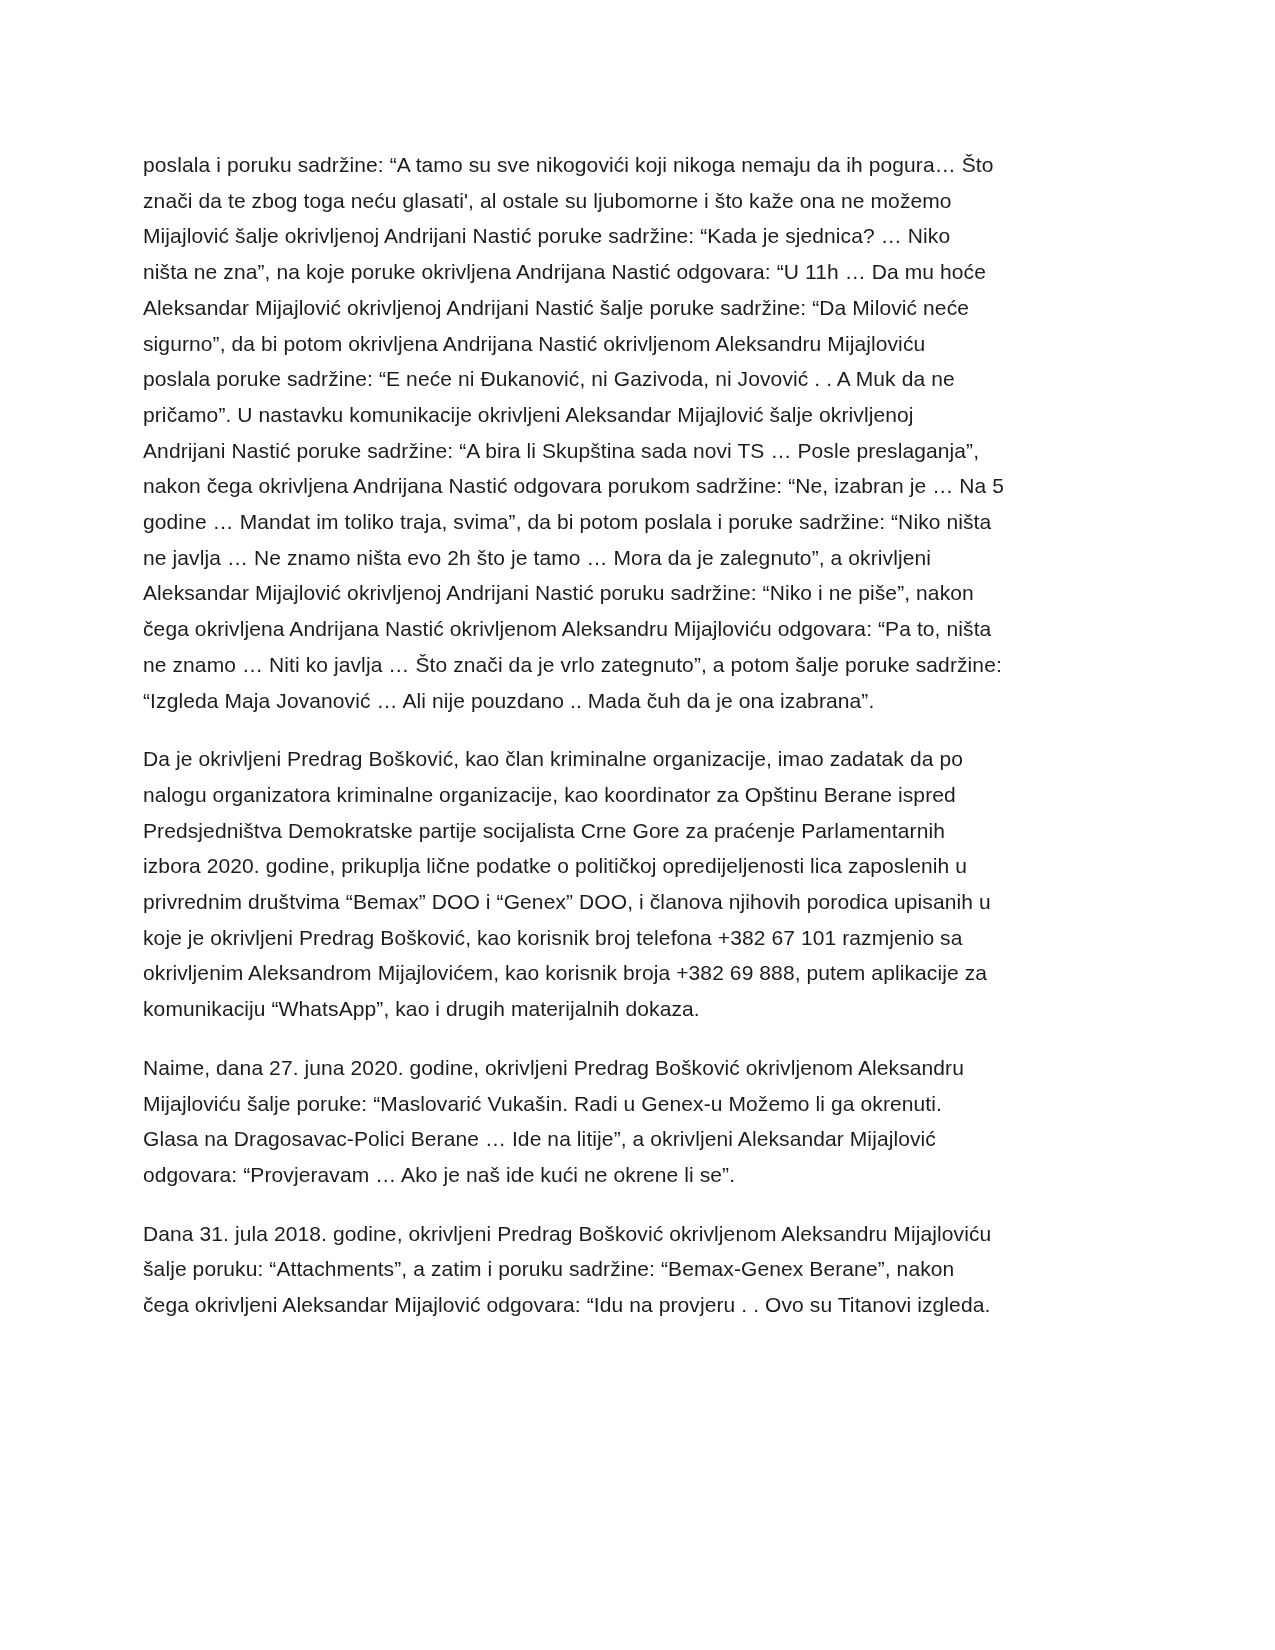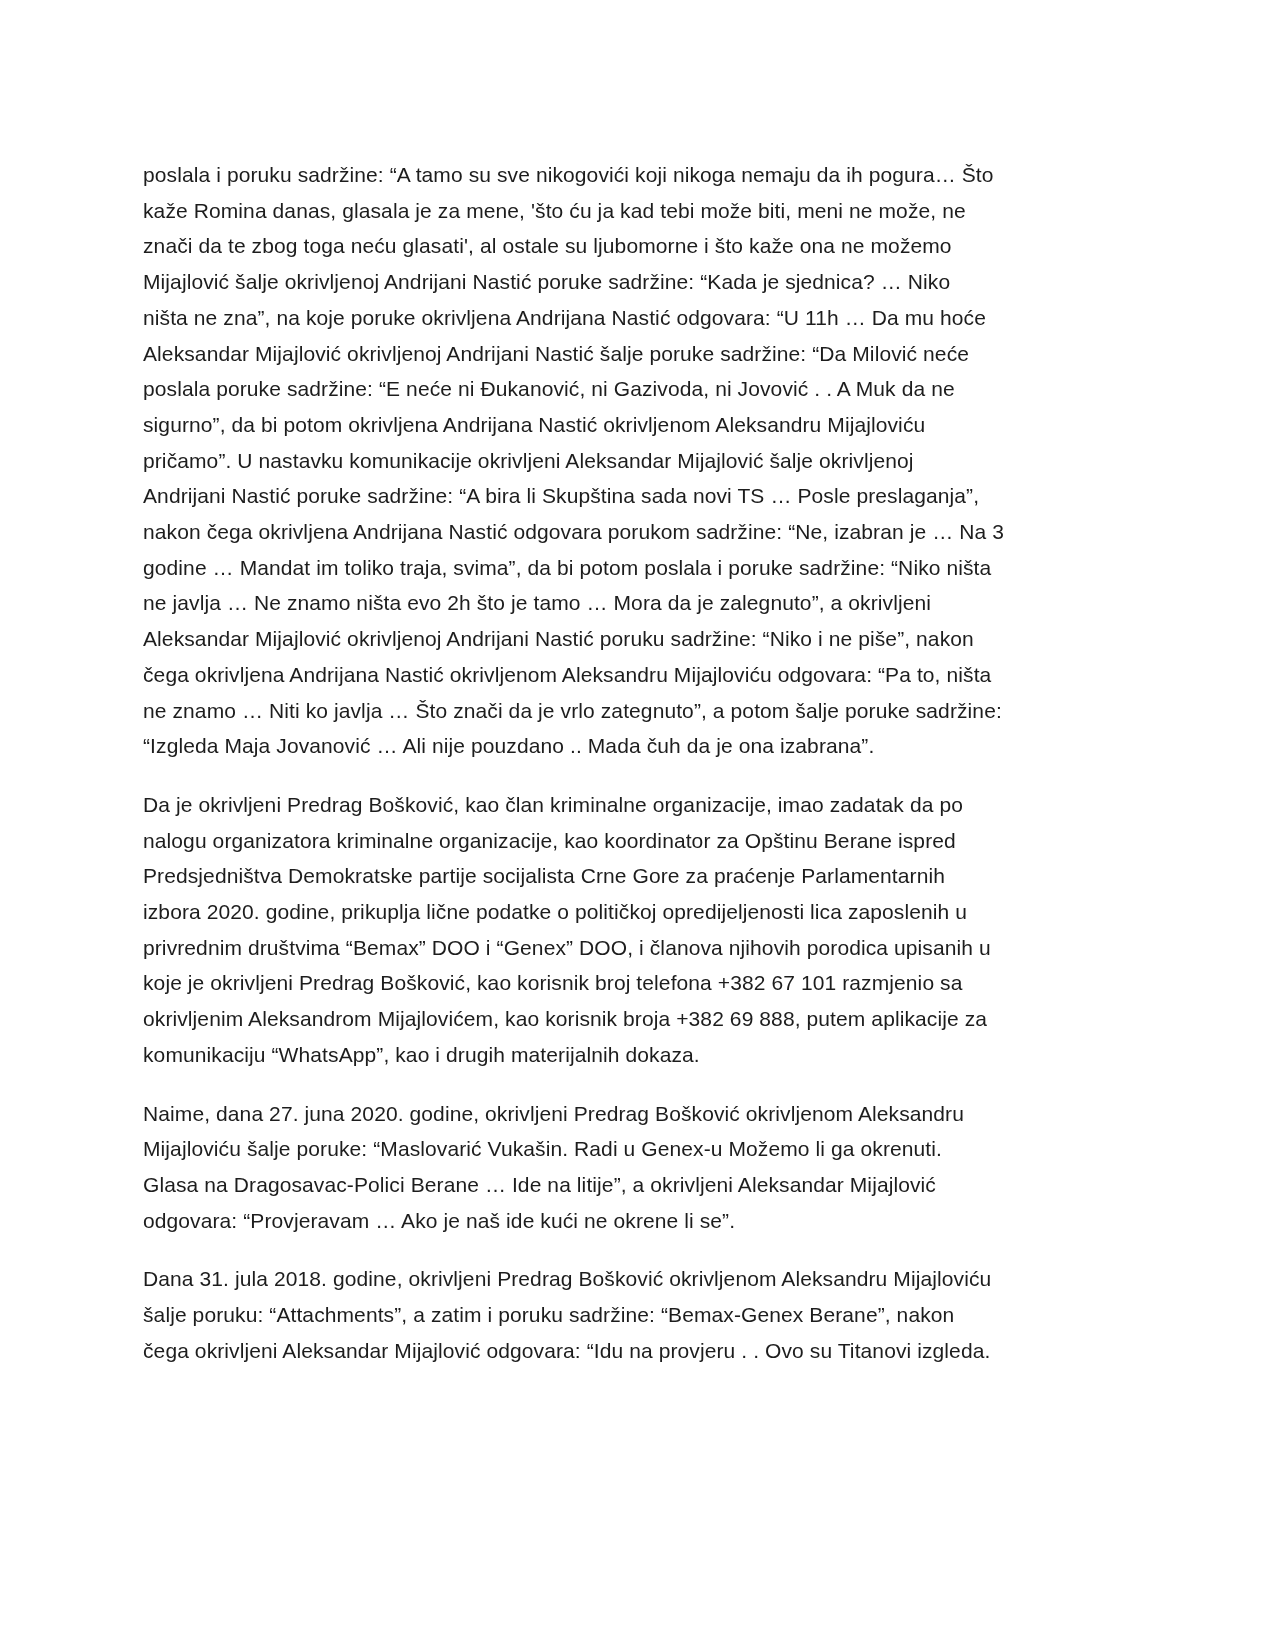--- a/index.html
+++ b/index.html
@@ -15,21 +15,21 @@
     font-family: "Liberation Sans", sans-serif;
   }
   .page {
     position: absolute;
     inset: 0;
     background: #ffffff;
   }
   .text-block {
     position: absolute;
     left: 143px;
-    top: 157px;
+    top: 147px;
     width: 985px;
     font-size: 21px;
     line-height: 35.7px;
     color: #1d1d1d;
     letter-spacing: 0.1px;
   }
   .para {
     margin: 0 0 23px 0;
     padding: 0;
   }
@@ -38,30 +38,29 @@
     white-space: pre;
   }
 </style>
 </head>
 <body>
 
 <div class="page">
   <div class="text-block">
       <p class="para">
         <span class="line">poslala i poruku sadržine: “A tamo su sve nikogovići koji nikoga nemaju da ih pogura… Što</span>
-        <span class="line">kaže Romina danas, glasala je za mene, 'što ću ja kad tebi može biti, meni ne može, ne</span>
         <span class="line">znači da te zbog toga neću glasati', al ostale su ljubomorne i što kaže ona ne možemo</span>
         <span class="line">Mijajlović šalje okrivljenoj Andrijani Nastić poruke sadržine: “Kada je sjednica? … Niko</span>
         <span class="line">ništa ne zna”, na koje poruke okrivljena Andrijana Nastić odgovara: “U 11h … Da mu hoće</span>
         <span class="line">Aleksandar Mijajlović okrivljenoj Andrijani Nastić šalje poruke sadržine: “Da Milović neće</span>
+        <span class="line">sigurno”, da bi potom okrivljena Andrijana Nastić okrivljenom Aleksandru Mijajloviću</span>
         <span class="line">poslala poruke sadržine: “E neće ni Đukanović, ni Gazivoda, ni Jovović . . A Muk da ne</span>
-        <span class="line">sigurno”, da bi potom okrivljena Andrijana Nastić okrivljenom Aleksandru Mijajloviću</span>
         <span class="line">pričamo”. U nastavku komunikacije okrivljeni Aleksandar Mijajlović šalje okrivljenoj</span>
         <span class="line">Andrijani Nastić poruke sadržine: “A bira li Skupština sada novi TS … Posle preslaganja”,</span>
-        <span class="line">nakon čega okrivljena Andrijana Nastić odgovara porukom sadržine: “Ne, izabran je … Na 3</span>
+        <span class="line">nakon čega okrivljena Andrijana Nastić odgovara porukom sadržine: “Ne, izabran je … Na 5</span>
         <span class="line">godine … Mandat im toliko traja, svima”, da bi potom poslala i poruke sadržine: “Niko ništa</span>
         <span class="line">ne javlja … Ne znamo ništa evo 2h što je tamo … Mora da je zalegnuto”, a okrivljeni</span>
         <span class="line">Aleksandar Mijajlović okrivljenoj Andrijani Nastić poruku sadržine: “Niko i ne piše”, nakon</span>
         <span class="line">čega okrivljena Andrijana Nastić okrivljenom Aleksandru Mijajloviću odgovara: “Pa to, ništa</span>
         <span class="line">ne znamo … Niti ko javlja … Što znači da je vrlo zategnuto”, a potom šalje poruke sadržine:</span>
         <span class="line">“Izgleda Maja Jovanović … Ali nije pouzdano .. Mada čuh da je ona izabrana”.</span>
       </p>
       <p class="para">
         <span class="line">Da je okrivljeni Predrag Bošković, kao član kriminalne organizacije, imao zadatak da po</span>
         <span class="line">nalogu organizatora kriminalne organizacije, kao koordinator za Opštinu Berane ispred</span>

